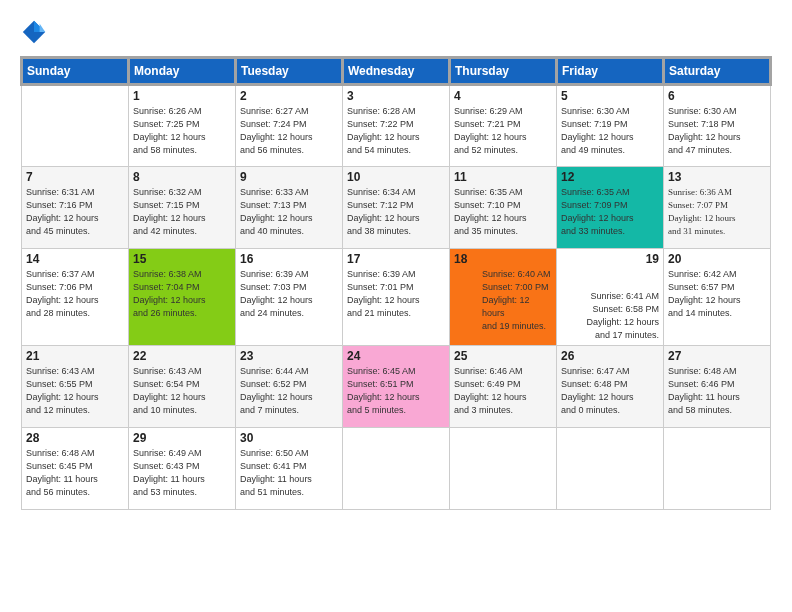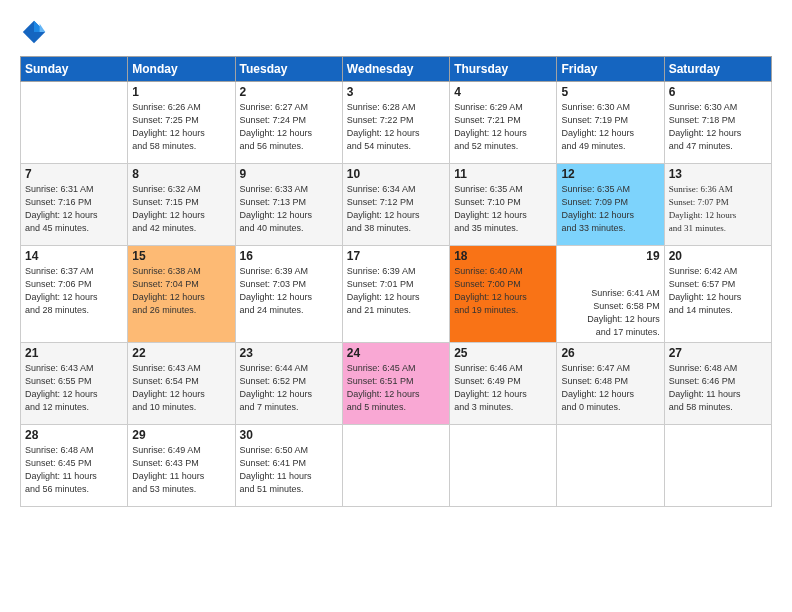--- a/index.html
+++ b/index.html
@@ -62,21 +62,21 @@
       width: 100%;
       border-collapse: collapse;
     }
     .calendar th {
       background: #1565c0;
       color: #fff;
       font-size: 12px;
       font-weight: bold;
       padding: 5px 4px;
       text-align: left;
-      border: 1px solid #a3a3a3;
+      border: 3px solid #a3a3a3;
     }
     .calendar td {
       border: 1px solid #ccc;
       vertical-align: top;
       padding: 3px 4px;
       font-size: 9.5px;
       color: #333;
       width: 14.28%;
       height: 82px;
     }
@@ -206,21 +206,21 @@
 Daylight: 12 hours
 and 38 minutes.</div>
           </td>
           <td style="background: rgb(245, 245, 245);">
             <span class="day-num">11</span>
             <div class="day-info" style="white-space: pre-line;">Sunrise: 6:35 AM
 Sunset: 7:10 PM
 Daylight: 12 hours
 and 35 minutes.</div>
           </td>
-          <td style="background: #7dd3fc;">
+          <td style="background: #14b8a6;">
             <span class="day-num">12</span>
             <div class="day-info" style="white-space: pre-line;">Sunrise: 6:35 AM
 Sunset: 7:09 PM
 Daylight: 12 hours
 and 33 minutes.</div>
           </td>
           <td style="background: rgb(245, 245, 245);">
             <span class="day-num">13</span>
             <div class="day-info" style="white-space: pre-line; font-family: Liberation Serif, serif;">Sunrise: 6:36 AM
 Sunset: 7:07 PM
@@ -229,21 +229,21 @@
           </td>
         </tr>
         <tr>
           <td style="background: rgb(255, 255, 255);">
             <span class="day-num">14</span>
             <div class="day-info" style="white-space: pre-line;">Sunrise: 6:37 AM
 Sunset: 7:06 PM
 Daylight: 12 hours
 and 28 minutes.</div>
           </td>
-          <td style="background: #fdba74;">
+          <td style="background: #84cc16;">
             <span class="day-num">15</span>
             <div class="day-info" style="white-space: pre-line;">Sunrise: 6:38 AM
 Sunset: 7:04 PM
 Daylight: 12 hours
 and 26 minutes.</div>
           </td>
           <td style="background: rgb(255, 255, 255);">
             <span class="day-num">16</span>
             <div class="day-info" style="white-space: pre-line;">Sunrise: 6:39 AM
 Sunset: 7:03 PM
@@ -252,21 +252,21 @@
           </td>
           <td style="background: rgb(255, 255, 255);">
             <span class="day-num">17</span>
             <div class="day-info" style="white-space: pre-line;">Sunrise: 6:39 AM
 Sunset: 7:01 PM
 Daylight: 12 hours
 and 21 minutes.</div>
           </td>
           <td style="background: #f97316;">
             <span class="day-num">18</span>
-            <div class="day-info" style="white-space: pre-line;">Sunrise: 6:40 AM
+            <div class="day-info" style="white-space: pre-line; margin-left: 28px;">Sunrise: 6:40 AM
 Sunset: 7:00 PM
 Daylight: 12 hours
 and 19 minutes.</div>
           </td>
           <td style="background: rgb(255, 255, 255); text-align: right;">
             <span class="day-num">19</span>
             <div class="day-info" style="white-space: pre-line; margin-top: 24px;">Sunrise: 6:41 AM
 Sunset: 6:58 PM
 Daylight: 12 hours
 and 17 minutes.</div>

